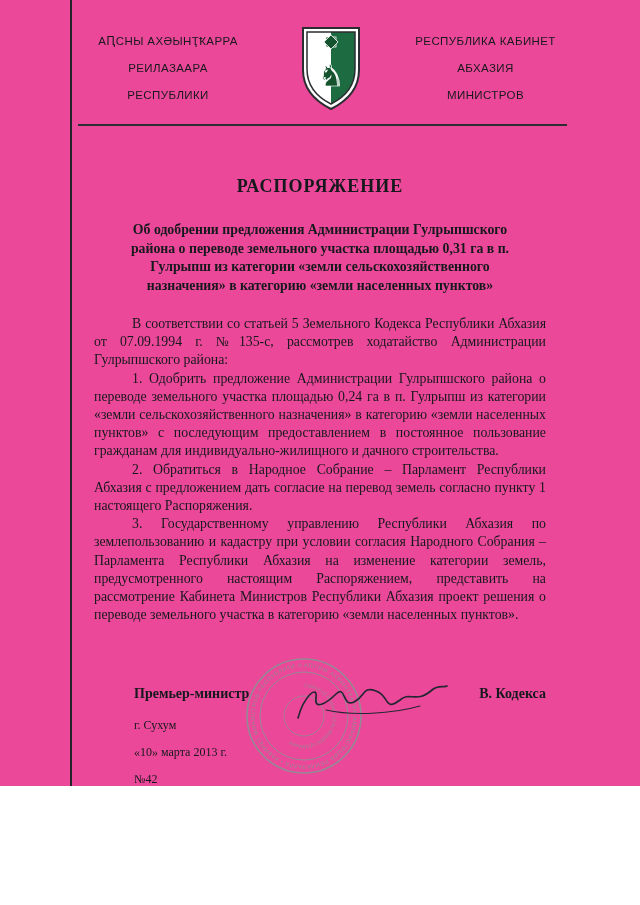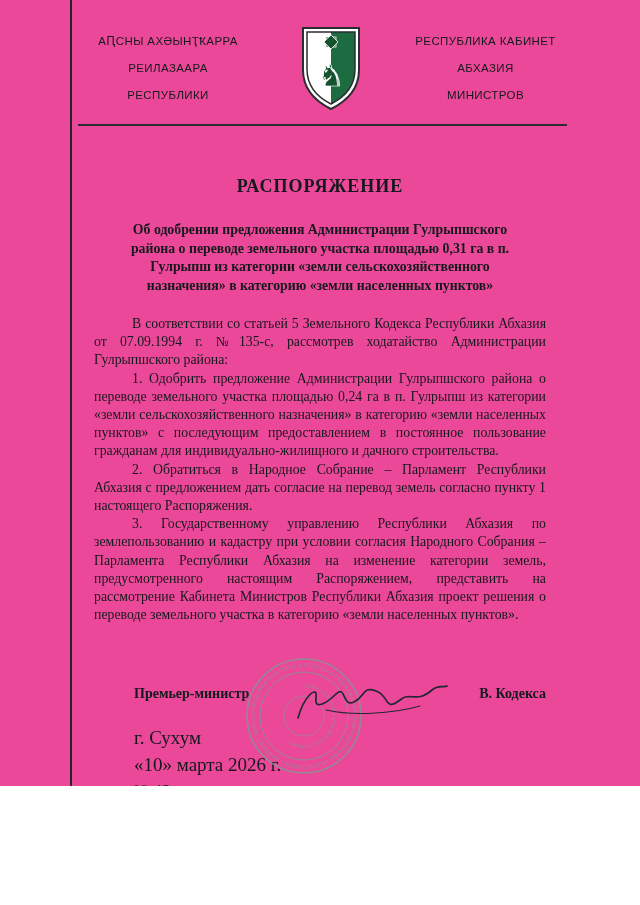--- a/index.html
+++ b/index.html
@@ -41,21 +41,21 @@
     margin:0 auto 20px; max-width:412px;
     font-weight:bold; text-align:center; line-height:18.5px;
   }
   .body p { margin:0; text-align:justify; text-indent:38px; line-height:18.2px; }
 
   .sig-row {
     display:flex; justify-content:space-between; align-items:baseline;
     margin-top:62px; font-weight:bold; font-size:14px;
     padding-left:40px;
   }
-  .footer { margin-top:22px; padding-left:40px; line-height:27px; font-size:19px; }
+  .footer { margin-top:10px; padding-left:40px; line-height:27px; font-size:12px; }
 
   
   .stamp {
     position:absolute; left:243px; top:655px; width:122px; height:122px;
     opacity:0.8;
   }
   .signature-ink { position:absolute; left:292px; top:676px; width:160px; height:52px; }
 </style>
 </head>
 <body>
@@ -110,21 +110,21 @@
       <p>3. Государственному управлению Республики Абхазия по землепользованию и кадастру при условии согласия Народного Собрания – Парламента Республики Абхазия на изменение категории земель, предусмотренного настоящим Распоряжением, представить на рассмотрение Кабинета Министров Республики Абхазия проект решения о переводе земельного участка в категорию «земли населенных пунктов».</p>
     </div>
 
     <div class="sig-row">
       <span>Премьер-министр</span>
       <span>В. Кодекса</span>
     </div>
 
     <div class="footer">
       <div>г. Сухум</div>
-      <div>«10» марта 2026 г.</div>
+      <div>«10» марта 2013 г.</div>
       <div>№42</div>
     </div>
   </div>
 
   <div class="stamp">
     <svg viewBox="0 0 122 122" width="122" height="122">
       <defs>
         <path id="stampOuter" d="M61,12 a49,49 0 1,1 -0.01,0 z"></path>
         <path id="stampInner" d="M61,32 a29,29 0 1,1 -0.01,0 z"></path>
       </defs>

